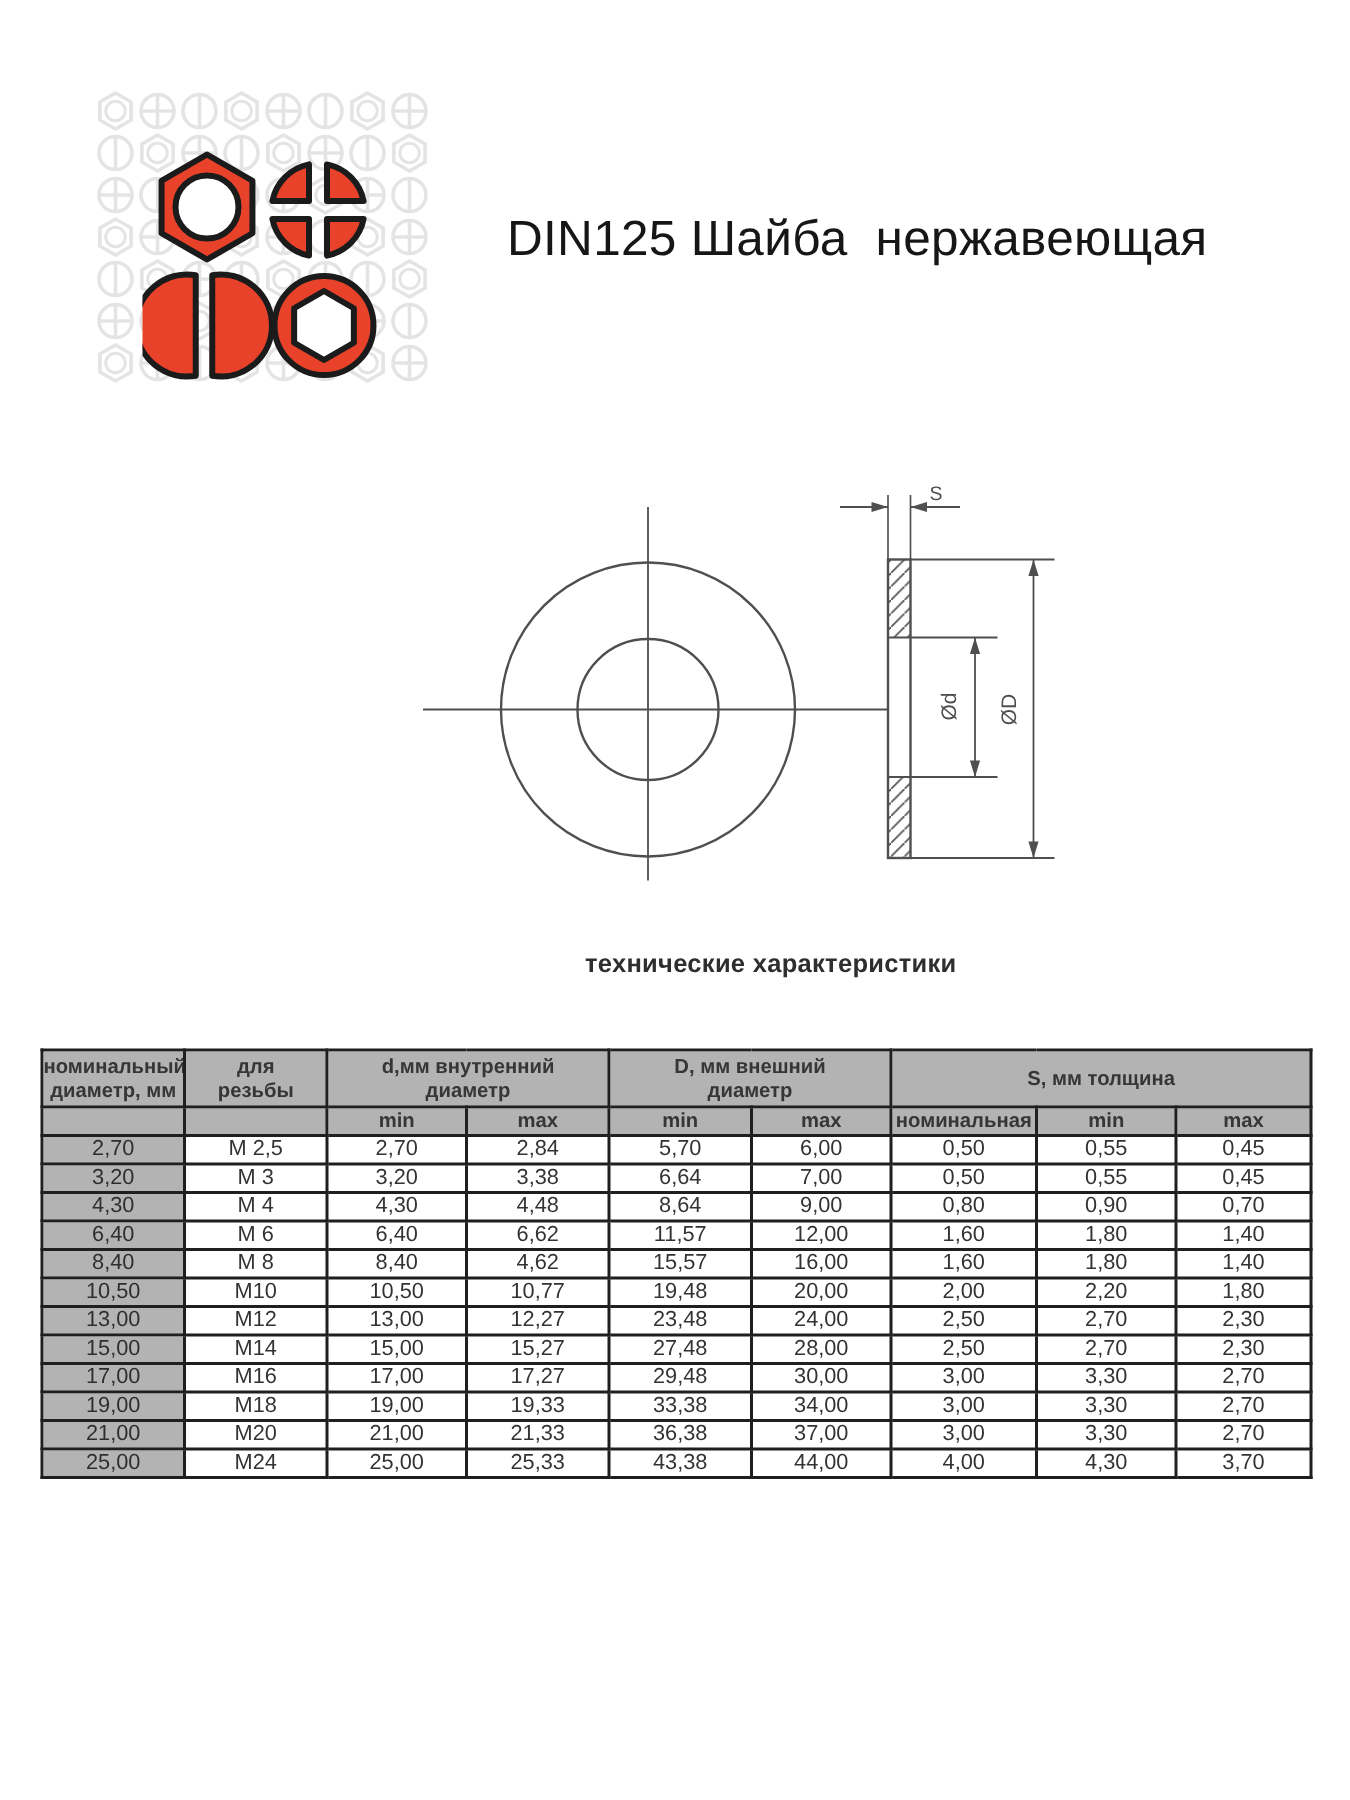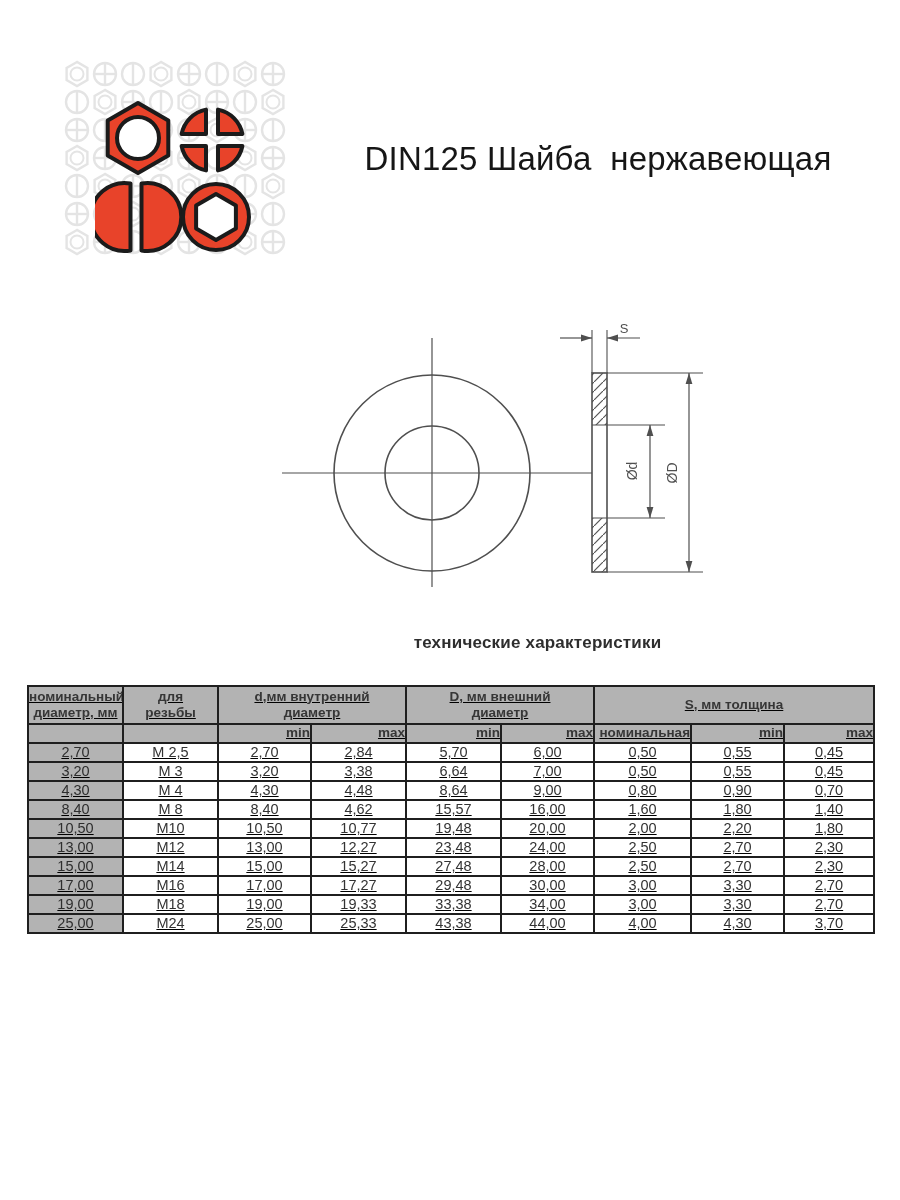--- a/index.html
+++ b/index.html
@@ -5,45 +5,45 @@
   html,body{margin:0;padding:0;}
   body{
     width:900px;height:1200px;position:relative;background:#ffffff;
     font-family:"Liberation Sans",sans-serif;overflow:hidden;
   }
   
   .watermark{position:absolute;left:63px;top:60px;}
   .logo{position:absolute;left:95px;top:95px;}
   
   .title{
-    position:absolute;left:338px;top:140px;width:520px;text-align:center;
+    position:absolute;left:338px;top:140px;width:520px;text-align:left;
     font-size:33px;color:#161616;white-space:pre;letter-spacing:.2px;
   }
   
   .drawing{position:absolute;left:270px;top:310px;}
   
   .subheading{
-    position:absolute;left:390px;top:633px;width:295px;text-align:center;
+    position:absolute;left:390px;top:633px;width:295px;
     font-size:17px;font-weight:bold;color:#2e2e2e;letter-spacing:.2px;
   }
   
   table.specs{
-    position:absolute;left:27px;top:685px;width:846px;
-    border-collapse:collapse;table-layout:fixed;text-decoration:underline;
+    position:absolute;left:27px;top:699px;width:846px;
+    border-collapse:collapse;table-layout:fixed;
   }
   table.specs th,table.specs td{
     border:2px solid #1f1f1f;text-align:center;vertical-align:middle;
     padding:0;overflow:hidden;
   }
   table.specs thead th{
     background:#b3b3b3;color:#363636;font-weight:bold;font-size:13.5px;
     line-height:1.22;white-space:pre-line;
   }
   table.specs thead tr.h1 th{height:36px;}
-  table.specs thead tr.h2 th{height:17px;text-align:right;}
+  table.specs thead tr.h2 th{height:17px;}
   table.specs td{
     height:17px;font-size:14.5px;color:#333333;line-height:1;
     background:#ffffff;
   }
   table.specs td.gray{background:#b3b3b3;color:#2e2e2e;}
 </style>
 </head>
 <body>
 
 <svg class="watermark" width="224" height="208" viewBox="0 0 224 208">
@@ -261,20 +261,31 @@
         <td>M 4</td>
         <td>4,30</td>
         <td>4,48</td>
         <td>8,64</td>
         <td>9,00</td>
         <td>0,80</td>
         <td>0,90</td>
         <td>0,70</td>
       </tr>
       <tr>
+        <td class="gray">6,40</td>
+        <td>M 6</td>
+        <td>6,40</td>
+        <td>6,62</td>
+        <td>11,57</td>
+        <td>12,00</td>
+        <td>1,60</td>
+        <td>1,80</td>
+        <td>1,40</td>
+      </tr>
+      <tr>
         <td class="gray">8,40</td>
         <td>M 8</td>
         <td>8,40</td>
         <td>4,62</td>
         <td>15,57</td>
         <td>16,00</td>
         <td>1,60</td>
         <td>1,80</td>
         <td>1,40</td>
       </tr>
@@ -327,20 +338,31 @@
         <td>M18</td>
         <td>19,00</td>
         <td>19,33</td>
         <td>33,38</td>
         <td>34,00</td>
         <td>3,00</td>
         <td>3,30</td>
         <td>2,70</td>
       </tr>
       <tr>
+        <td class="gray">21,00</td>
+        <td>M20</td>
+        <td>21,00</td>
+        <td>21,33</td>
+        <td>36,38</td>
+        <td>37,00</td>
+        <td>3,00</td>
+        <td>3,30</td>
+        <td>2,70</td>
+      </tr>
+      <tr>
         <td class="gray">25,00</td>
         <td>M24</td>
         <td>25,00</td>
         <td>25,33</td>
         <td>43,38</td>
         <td>44,00</td>
         <td>4,00</td>
         <td>4,30</td>
         <td>3,70</td>
       </tr>

